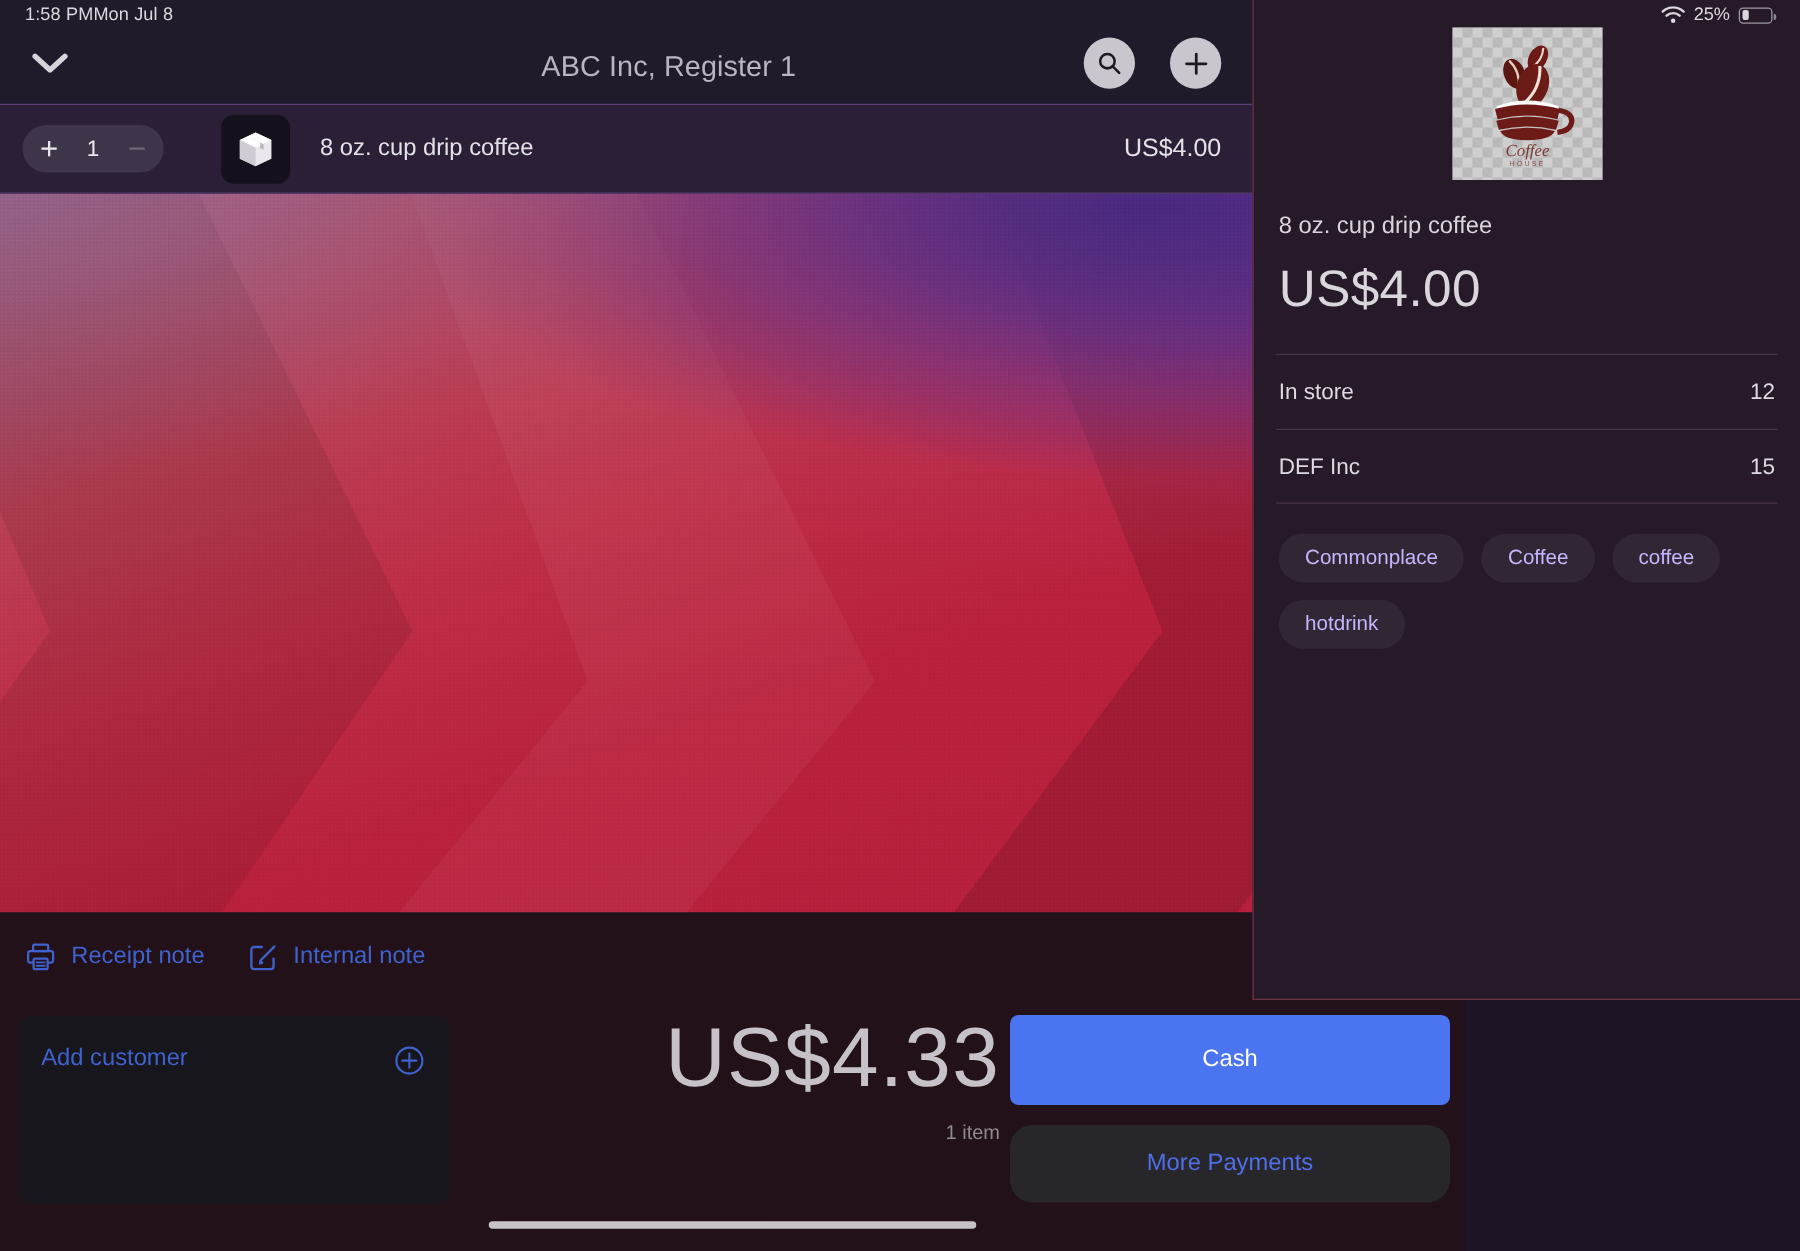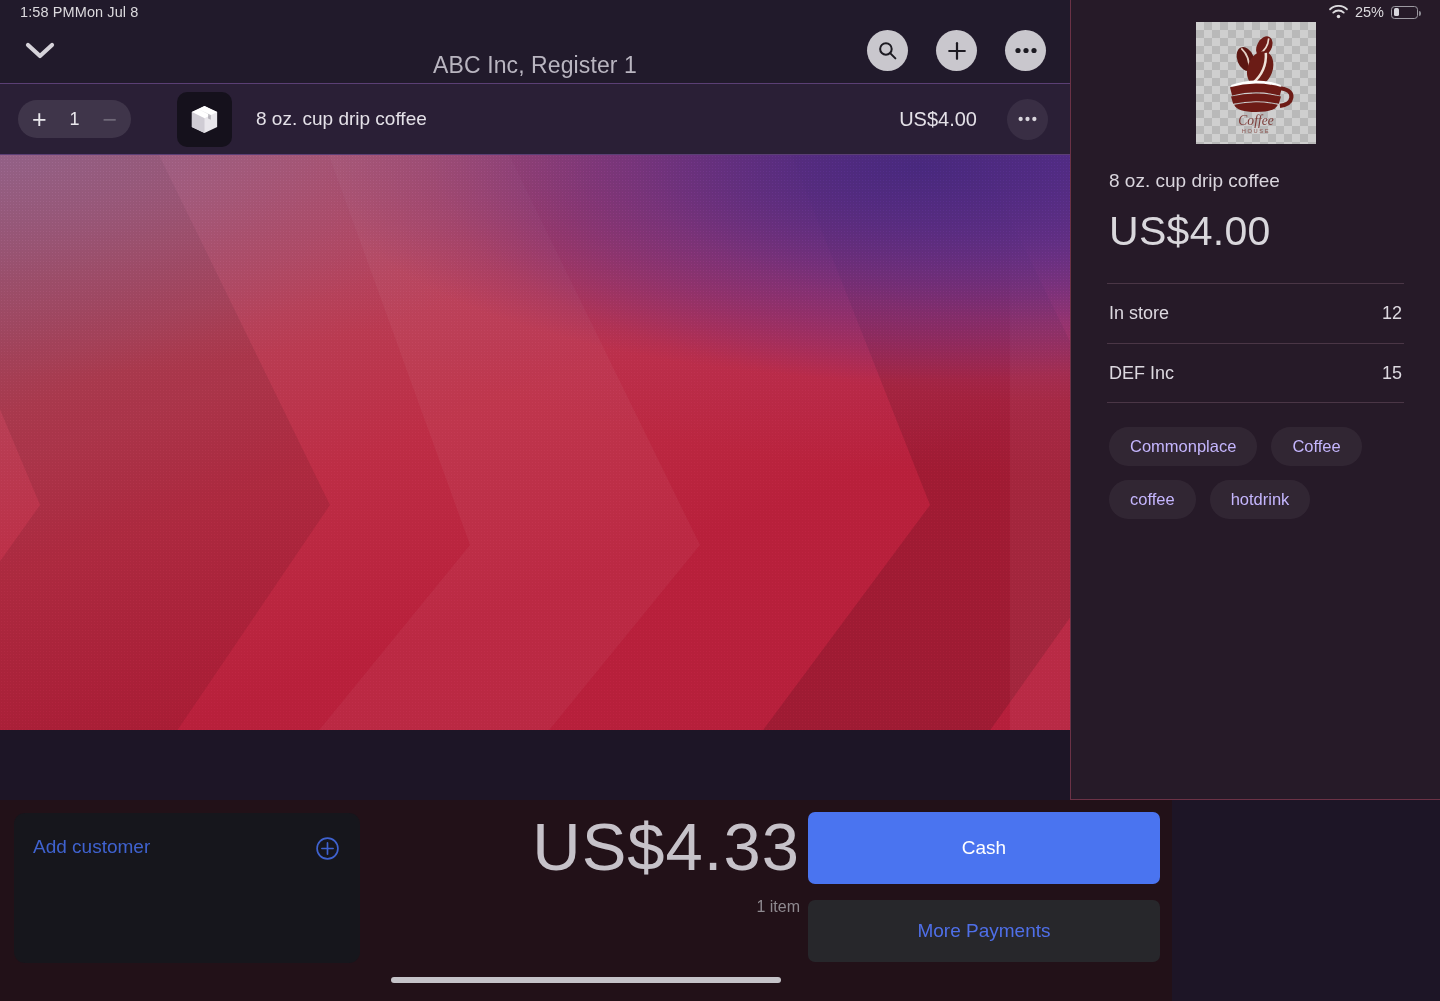--- a/index.html
+++ b/index.html
@@ -44,21 +44,21 @@
     background:#211a2b;
     border-bottom:1.5px solid #5b3f75;
     z-index:20;
   }
   .chev-btn{
     position:absolute; left:18px; top:34px; width:44px; height:34px;
     display:flex; align-items:center; justify-content:center; cursor:pointer;
   }
   .header-title{
     position:absolute; left:0; right:0; top:40px; text-align:center;
-    font-size:23px; color:#b9b5c0; font-weight:400; letter-spacing:.1px;margin-top:12px;
+    font-size:23px; color:#b9b5c0; font-weight:400; letter-spacing:.1px;
   }
   .hdr-actions{
     position:absolute; right:24px; top:30px; display:flex; gap:28px; align-items:center;
   }
   .circ-btn{
     width:41px; height:41px; border-radius:50%; background:#c9c7cd;
     display:flex; align-items:center; justify-content:center; cursor:pointer;
   }
 
   
@@ -139,25 +139,25 @@
   }
   .note-btn{
     display:flex; align-items:center; gap:12px; cursor:pointer;
     color:#3f62cf; font-size:19px;
   }
   .note-btn:first-child{ margin-left:20px; }
   .note-btn + .note-btn{ margin-left:34px; }
 
   
   .rightpanel{
-    position:absolute; top:0; right:0; width:370px; height:800px;
+    position:absolute; top:0; right:0; width:438px; height:800px;
     background:#261a28; z-index:22;
     border-left:1.2px solid #6b3246;
     border-bottom:1.2px solid #6b3246;
-    padding:0 36px;
+    padding:0 18px;
   }
   .prod-img-wrap{
     width:120px; height:122px; margin:22px auto 0;
     display:flex; align-items:center; justify-content:center;
     background-color:#cfcfcf;
     background-image:
       linear-gradient(45deg,#b9b9b9 25%,transparent 25%,transparent 75%,#b9b9b9 75%),
       linear-gradient(45deg,#b9b9b9 25%,transparent 25%,transparent 75%,#b9b9b9 75%);
     background-size:16px 16px;
     background-position:0 0, 8px 8px;
@@ -206,21 +206,21 @@
   .pay-col{
     position:absolute; right:12px; top:12px; width:352px;
     display:flex; flex-direction:column; gap:16px;
   }
   .btn-cash{
     height:72px; border-radius:7px; background:#4a74f0; color:#fff;
     display:flex; align-items:center; justify-content:center;
     font-size:19px; cursor:pointer;
   }
   .btn-more{
-    height:62px; border-radius:7px; background:#27272b; color:#4f6fe8;
+    height:62px; border-radius:18px; background:#27272b; color:#4f6fe8;
     display:flex; align-items:center; justify-content:center;
     font-size:19px; cursor:pointer;
   }
   .home-indicator{
     position:absolute; left:50%; transform:translateX(-50%); bottom:18px;
     width:390px; height:6px; border-radius:3px; background:#c5c3c8; z-index:30;
     cursor:pointer;
   }
 </style>
 </head>
@@ -291,20 +291,40 @@
       <div class="cart-more">
         <svg width="21" height="6" viewBox="0 0 22 7">
           <circle cx="3" cy="3.5" r="2.5" fill="#d9d6dd"></circle>
           <circle cx="11" cy="3.5" r="2.5" fill="#d9d6dd"></circle>
           <circle cx="19" cy="3.5" r="2.5" fill="#d9d6dd"></circle>
         </svg>
       </div>
     </div>
   </div>
 
+  <div class="notesbar">
+    <div class="note-btn">
+      <svg width="25" height="25" viewBox="0 0 24 24">
+        <rect x="6.2" y="2.6" width="11.6" height="5" rx="1.2" stroke="#3f62cf" stroke-width="1.7" fill="none"></rect>
+        <path d="M4.2 7.6 h15.6 a1.8 1.8 0 0 1 1.8 1.8 v5.2 a1.8 1.8 0 0 1 -1.8 1.8 h-15.6 a1.8 1.8 0 0 1 -1.8 -1.8 v-5.2 a1.8 1.8 0 0 1 1.8 -1.8 z" stroke="#3f62cf" stroke-width="1.7" fill="none"></path>
+        <rect x="6.6" y="13.4" width="10.8" height="8" rx="1.1" stroke="#3f62cf" stroke-width="1.7" fill="#221118"></rect>
+        <line x1="8.8" y1="16.2" x2="15.2" y2="16.2" stroke="#3f62cf" stroke-width="1.4" stroke-linecap="round"></line>
+        <line x1="8.8" y1="18.8" x2="15.2" y2="18.8" stroke="#3f62cf" stroke-width="1.4" stroke-linecap="round"></line>
+      </svg>
+      <span>Receipt note</span>
+    </div>
+    <div class="note-btn">
+      <svg width="25" height="25" viewBox="0 0 24 24">
+        <path d="M20 13.4 v6 a2 2 0 0 1 -2 2 h-13 a2 2 0 0 1 -2 -2 v-13 a2 2 0 0 1 2 -2 h6" stroke="#3f62cf" stroke-width="1.8" fill="none" stroke-linecap="round"></path>
+        <path d="M10.2 14.6 L20.6 4.1" stroke="#3f62cf" stroke-width="1.8" stroke-linecap="round"></path>
+        <path d="M10.2 14.6 L9.6 17 L12 16.3" stroke="#3f62cf" stroke-width="1.8" fill="none" stroke-linejoin="round"></path>
+      </svg>
+      <span>Internal note</span>
+    </div>
+  </div>
 
   <div class="rightpanel">
     <div class="prod-img-wrap">
       <svg width="104" height="104" viewBox="0 0 100 100">
         <ellipse cx="58" cy="15" rx="7" ry="10.5" fill="#6d1b16" transform="rotate(28 58 15)"></ellipse>
         <path d="M58 6 Q62 15 57 24" stroke="#e9d9cf" stroke-width="1.6" fill="none" transform="rotate(28 58 15)"></path>
         <ellipse cx="40" cy="27" rx="8" ry="12" fill="#5c1712" transform="rotate(-22 40 27)"></ellipse>
         <path d="M40 16 Q45 27 39 38" stroke="#e3cfc4" stroke-width="1.7" fill="none" transform="rotate(-22 40 27)"></path>
         <ellipse cx="54" cy="36" rx="12" ry="17" fill="#6b1c16" transform="rotate(20 54 36)"></ellipse>
         <path d="M54 20 Q61 36 52 52" stroke="#efe1d8" stroke-width="2.4" fill="none" transform="rotate(20 54 36)"></path>

